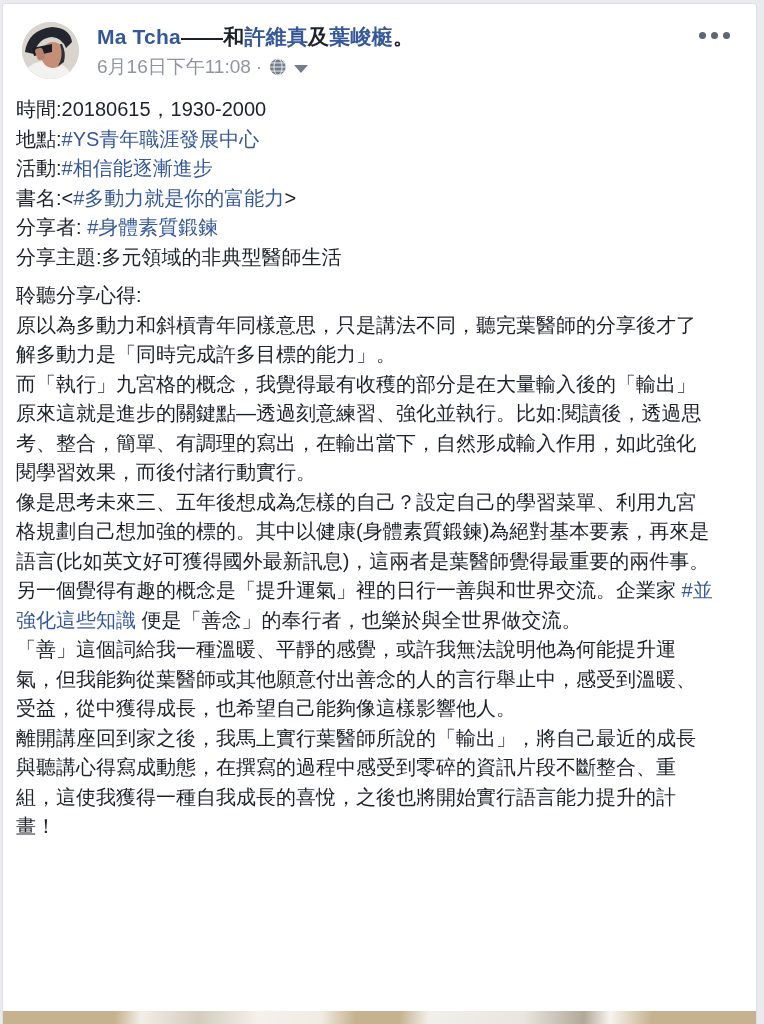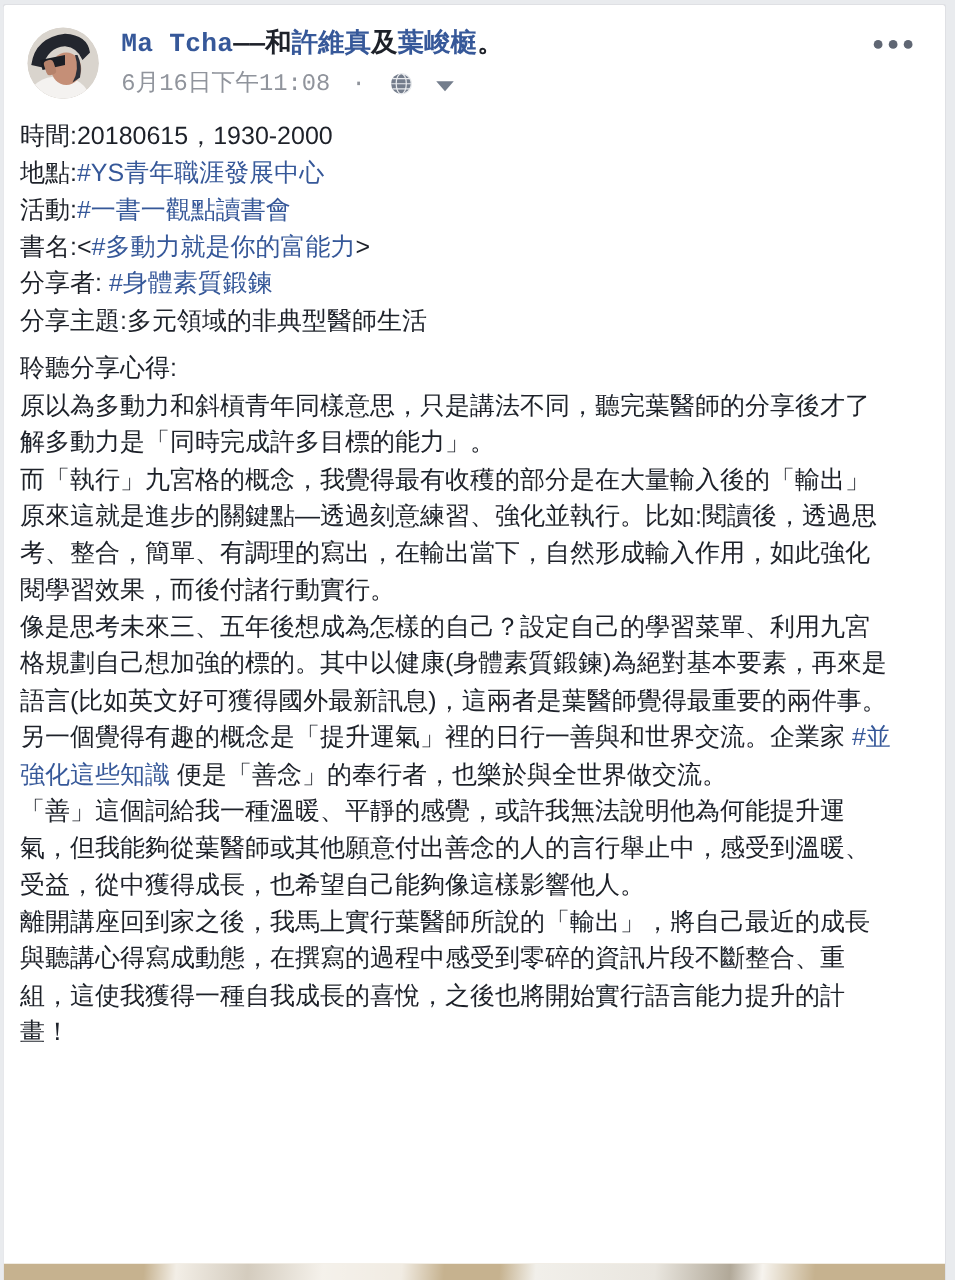--- a/index.html
+++ b/index.html
@@ -14,24 +14,24 @@
     box-sizing:border-box; background:#fff;
     border:1px solid #dfe0e4; border-bottom:none;
     border-radius:3px 3px 0 0; overflow:hidden;
   }
   
   .post-header { display:flex; padding:18px 12px 6px 19px; position:relative; }
   .avatar {
     width:57px; height:57px; border-radius:50%; overflow:hidden; flex:none;
     margin-right:18px; background:#d8d3cc;
   }
-  .header-text { padding-top:1px; min-width:0;font-family:Liberation Mono, monospace; }
+  .header-text { padding-top:1px; min-width:0; }
   .name-line { font-size:21px; font-weight:700; color:#1d2129; line-height:28px; letter-spacing:.2px; }
   .name-line .blue { color:#365899; cursor:pointer; }
-  .meta-line { margin-top:5px; display:flex; align-items:center; font-size:19px; color:#90949c; line-height:22px;gap:12px; }
+  .meta-line { margin-top:5px; display:flex; align-items:center; font-size:19px; color:#90949c; line-height:22px; }
   .meta-line .sep { margin:0 7px 0 5px; }
   .globe { width:18px; height:18px; display:inline-block; }
   .caret-down {
     width:0; height:0; margin-left:7px; margin-top:3px; display:inline-block;
     border-left:7px solid transparent; border-right:7px solid transparent;
     border-top:8px solid #737d8c;
   }
   .more-btn {
     position:absolute; right:22px; top:24px; display:flex; gap:5px; cursor:pointer; padding:4px;
   }
@@ -111,21 +111,21 @@
       <i></i>
       <i></i>
       <i></i>
     </div>
   </div>
 
   <div class="post-text" id="post-text">
       <div class="post-paragraph">
         <div class="post-line"><span>時間:20180615，1930-2000</span></div>
         <div class="post-line"><span>地點:</span><span class="hashtag">#YS青年職涯發展中心</span></div>
-        <div class="post-line"><span>活動:</span><span class="hashtag">#一書一觀點讀書會</span></div>
+        <div class="post-line"><span>活動:</span><span class="hashtag">#相信能逐漸進步</span></div>
         <div class="post-line"><span>書名:&lt;</span><span class="hashtag">#多動力就是你的富能力</span><span>&gt;</span></div>
         <div class="post-line"><span>分享者: </span><span class="hashtag">#身體素質鍛鍊</span></div>
         <div class="post-line"><span>分享主題:多元領域的非典型醫師生活</span></div>
       </div>
       <div class="post-paragraph">
         <div class="post-line"><span>聆聽分享心得:</span></div>
         <div class="post-line"><span>原以為多動力和斜槓青年同樣意思，只是講法不同，聽完葉醫師的分享後才了解多動力是「同時完成許多目標的能力」。</span></div>
         <div class="post-line"><span>而「執行」九宮格的概念，我覺得最有收穫的部分是在大量輸入後的「輸出」原來這就是進步的關鍵點—透過刻意練習、強化並執行。比如:閱讀後，透過思考、整合，簡單、有調理的寫出，在輸出當下，自然形成輸入作用，如此強化閱學習效果，而後付諸行動實行。</span></div>
         <div class="post-line"><span>像是思考未來三、五年後想成為怎樣的自己？設定自己的學習菜單、利用九宮格規劃自己想加強的標的。其中以健康(身體素質鍛鍊)為絕對基本要素，再來是語言(比如英文好可獲得國外最新訊息)，這兩者是葉醫師覺得最重要的兩件事。</span></div>
         <div class="post-line"><span>另一個覺得有趣的概念是「提升運氣」裡的日行一善與和世界交流。企業家 </span><span class="hashtag">#並強化這些知識</span><span> 便是「善念」的奉行者，也樂於與全世界做交流。</span></div>

